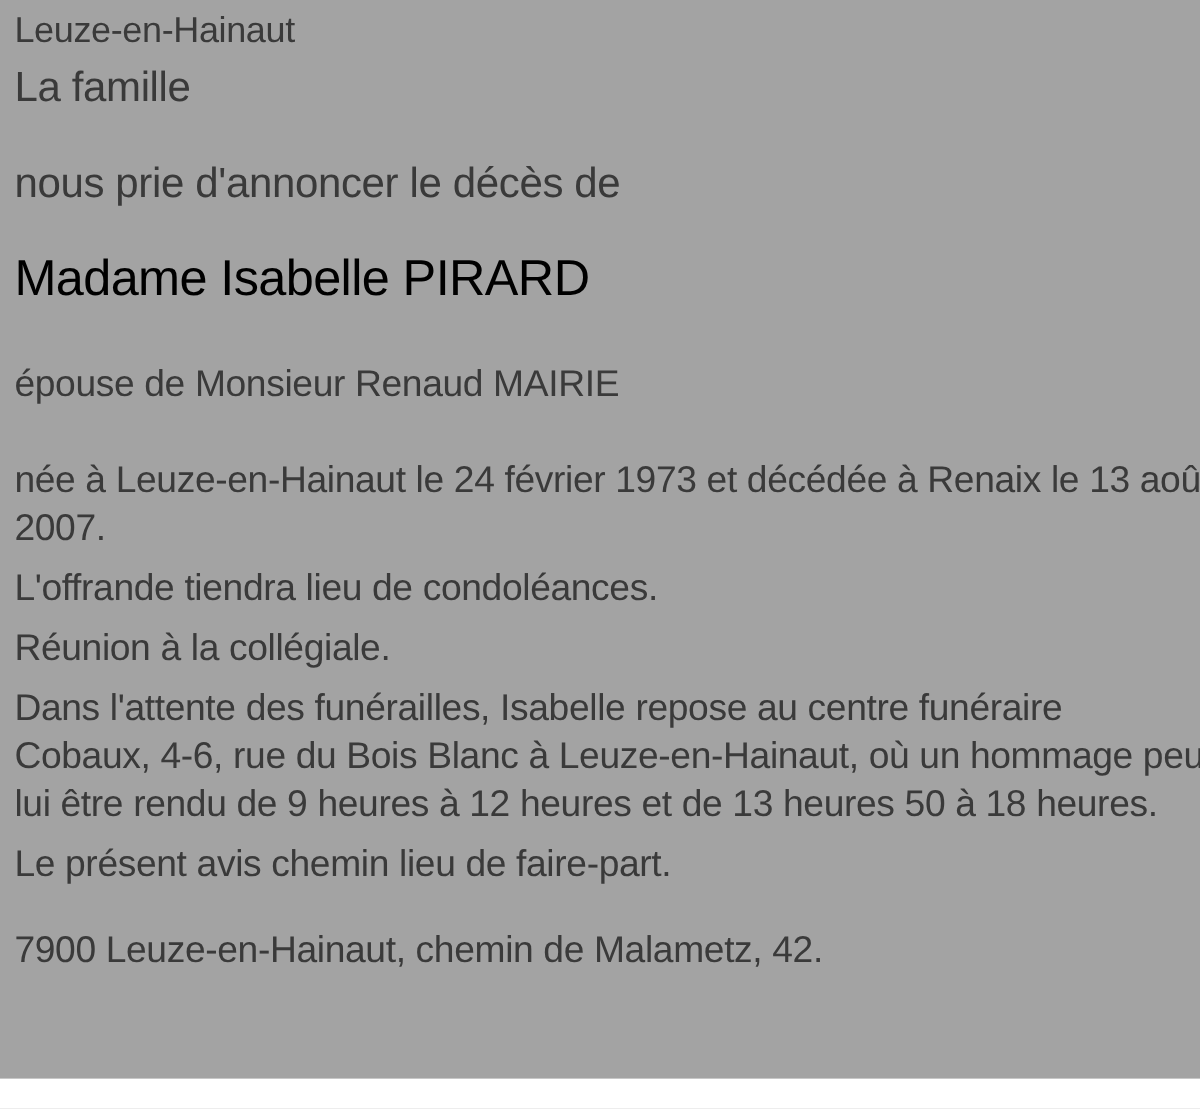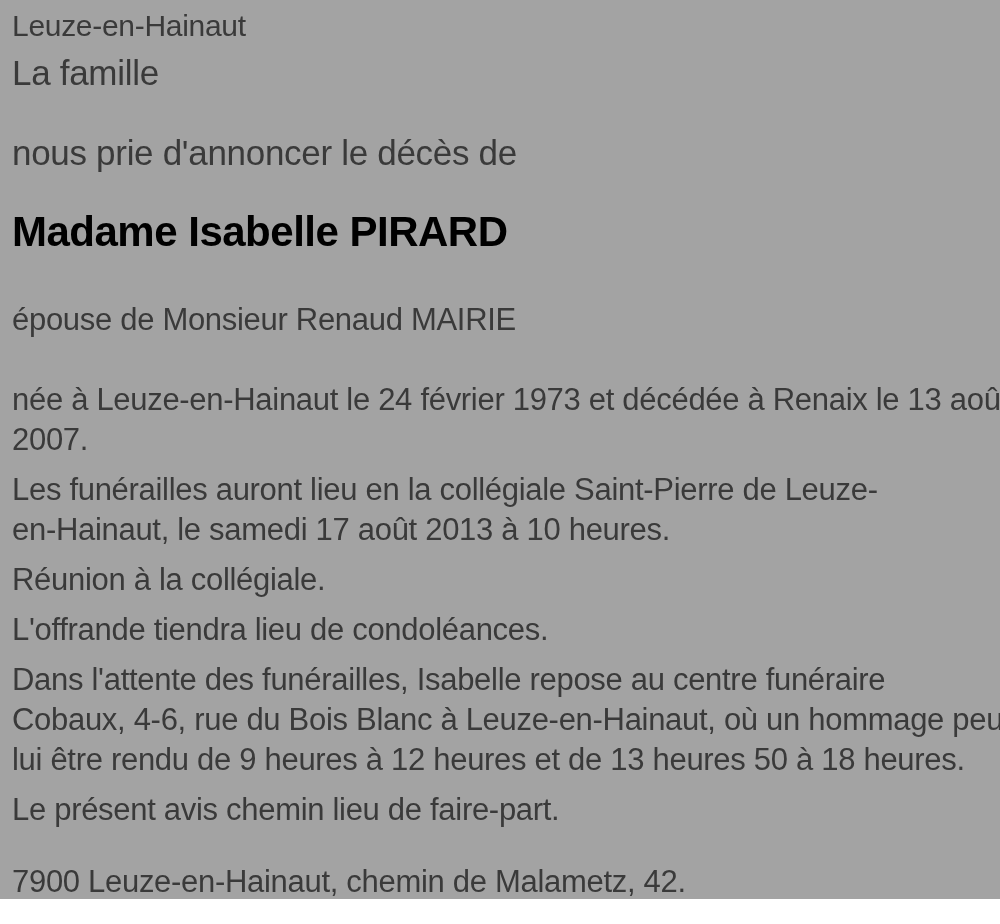--- a/index.html
+++ b/index.html
@@ -30,21 +30,21 @@
     font-size: 30px;
   }
   .intro-block {
     margin-bottom: 0;
     font-size: 35px;
   }
   .deceased-name {
     margin: 33px 0 42px 0;
     font-size: 42px;
     line-height: 52px;
-    font-weight: bold;
+    font-weight: normal;
     letter-spacing: -0.5px;
     color: #000000;
     white-space: pre;
     font-family: "Liberation Sans", "DejaVu Sans", sans-serif;
   }
   .address-line {
     margin-top: 32px;
   }
 </style>
 </head>
@@ -58,26 +58,24 @@
 
 nous prie d'annoncer le décès de</p>
 
   <h1 class="deceased-name">Madame Isabelle PIRARD</h1>
 
   <p class="para">épouse de Monsieur Renaud MAIRIE
 
 née à Leuze-en-Hainaut le 24 février 1973 et décédée à Renaix le 13 août
 2007.</p>
 
-  <p class="para">Les funérailles auront lieu en la collégiale Saint-Pierre de Leuze-
-en-Hainaut, le samedi 17 août 2013 à 10 heures.</p>
+
+  <p class="para">L'offrande tiendra lieu de condoléances.</p>
 
   <p class="para">Réunion à la collégiale.</p>
-
-  <p class="para">L'offrande tiendra lieu de condoléances.</p>
 
   <p class="para">Dans l'attente des funérailles, Isabelle repose au centre funéraire
 Cobaux, 4-6, rue du Bois Blanc à Leuze-en-Hainaut, où un hommage peut
 lui être rendu de 9 heures à 12 heures et de 13 heures 50 à 18 heures.</p>
 
   <p class="para">Le présent avis chemin lieu de faire-part.</p>
 
   <p class="para address-line">7900 Leuze-en-Hainaut, chemin de Malametz, 42.</p>
 
 </div>

